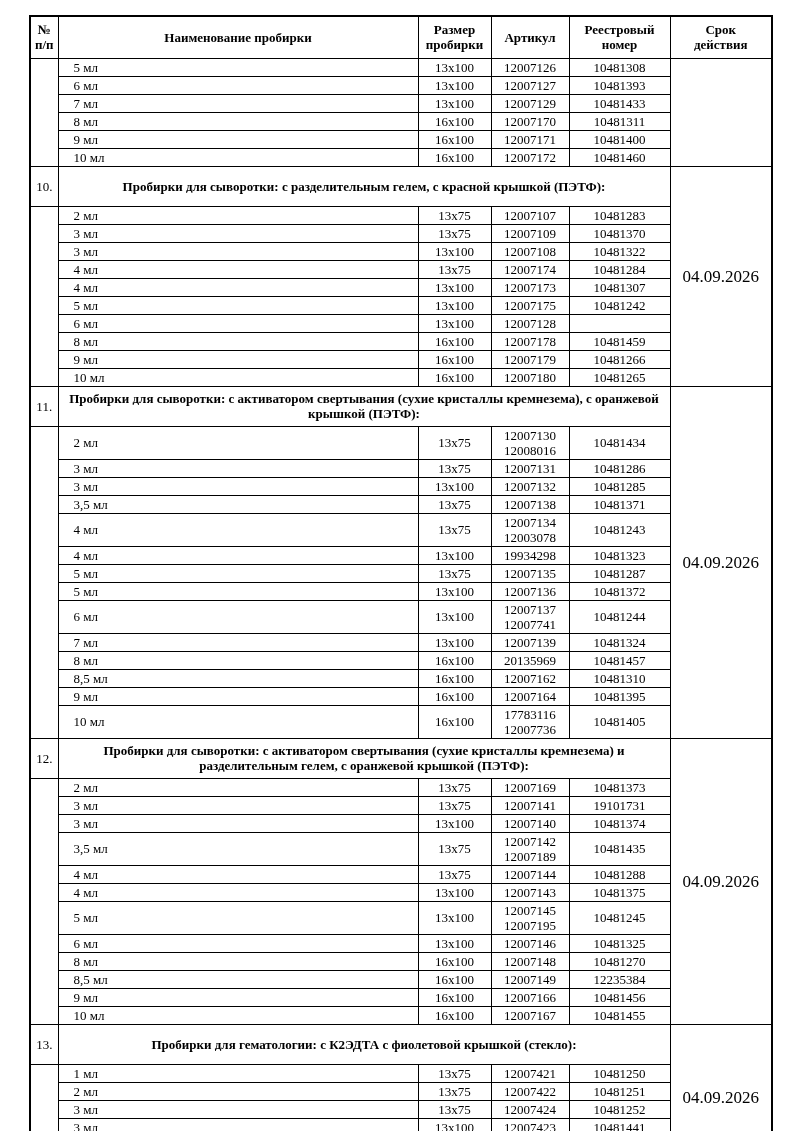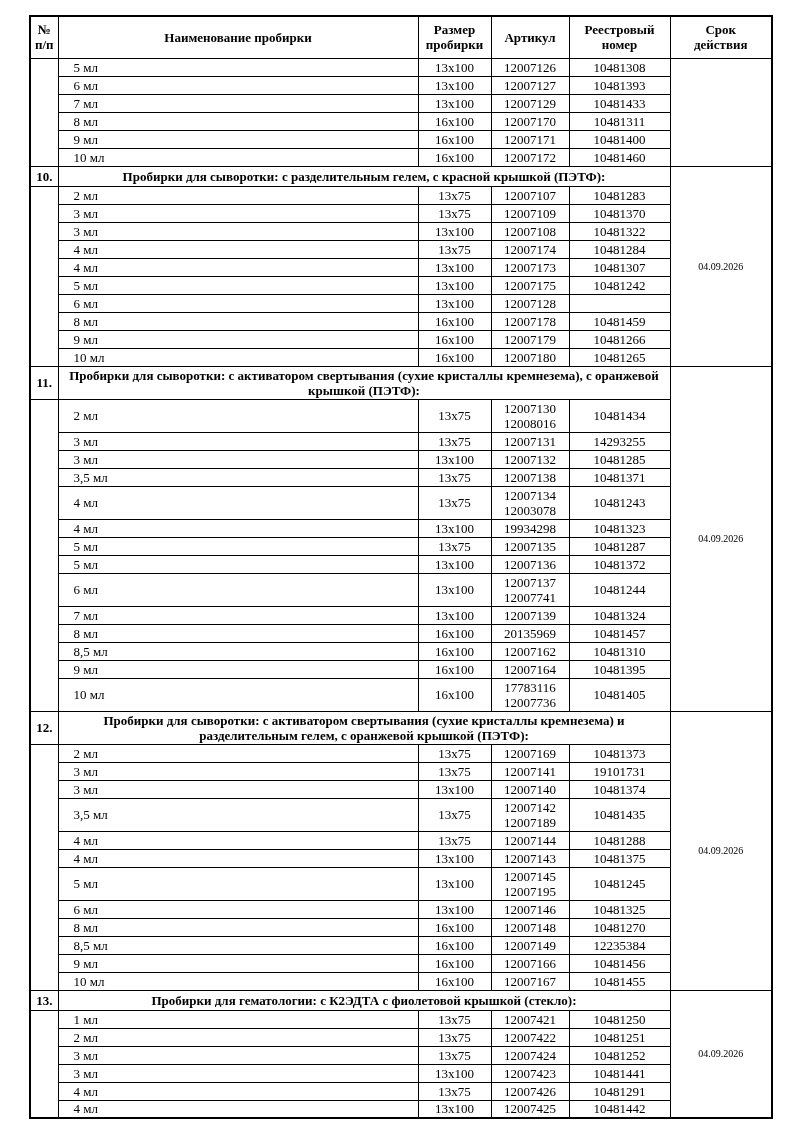--- a/index.html
+++ b/index.html
@@ -44,22 +44,22 @@
   tr.h2 { height: 33px; }
   td.name-cell {
     text-align: left;
     padding-left: 15px;
   }
   td.section-title {
     font-weight: bold;
     text-align: center;
     padding: 1px 0;
   }
-  td.num-cell { padding: 2px 1px; font-weight: bold; }
-  td.validity-cell { font-size: 10px; }
+  td.num-cell { padding: 12px 1px; }
+  td.validity-cell { font-size: 17px; }
   .article-line { line-height: 15px; }
 </style>
 </head>
 <body>
 
 <div class="page">
   <table class="tubes">
     <colgroup>
       <col style="width:28px">
       <col style="width:360px">
@@ -233,21 +233,21 @@
             <div class="article-line">12008016</div>
           </td>
           <td class="registry-cell">10481434</td>
         </tr>
         <tr class="h1">
           <td class="name-cell">3 мл</td>
           <td class="size-cell">13x75</td>
           <td class="article-cell">
             <div class="article-line">12007131</div>
           </td>
-          <td class="registry-cell">14293255</td>
+          <td class="registry-cell">10481286</td>
         </tr>
         <tr class="h1">
           <td class="name-cell">3 мл</td>
           <td class="size-cell">13x100</td>
           <td class="article-cell">
             <div class="article-line">12007132</div>
           </td>
           <td class="registry-cell">10481285</td>
         </tr>
         <tr class="h1">

